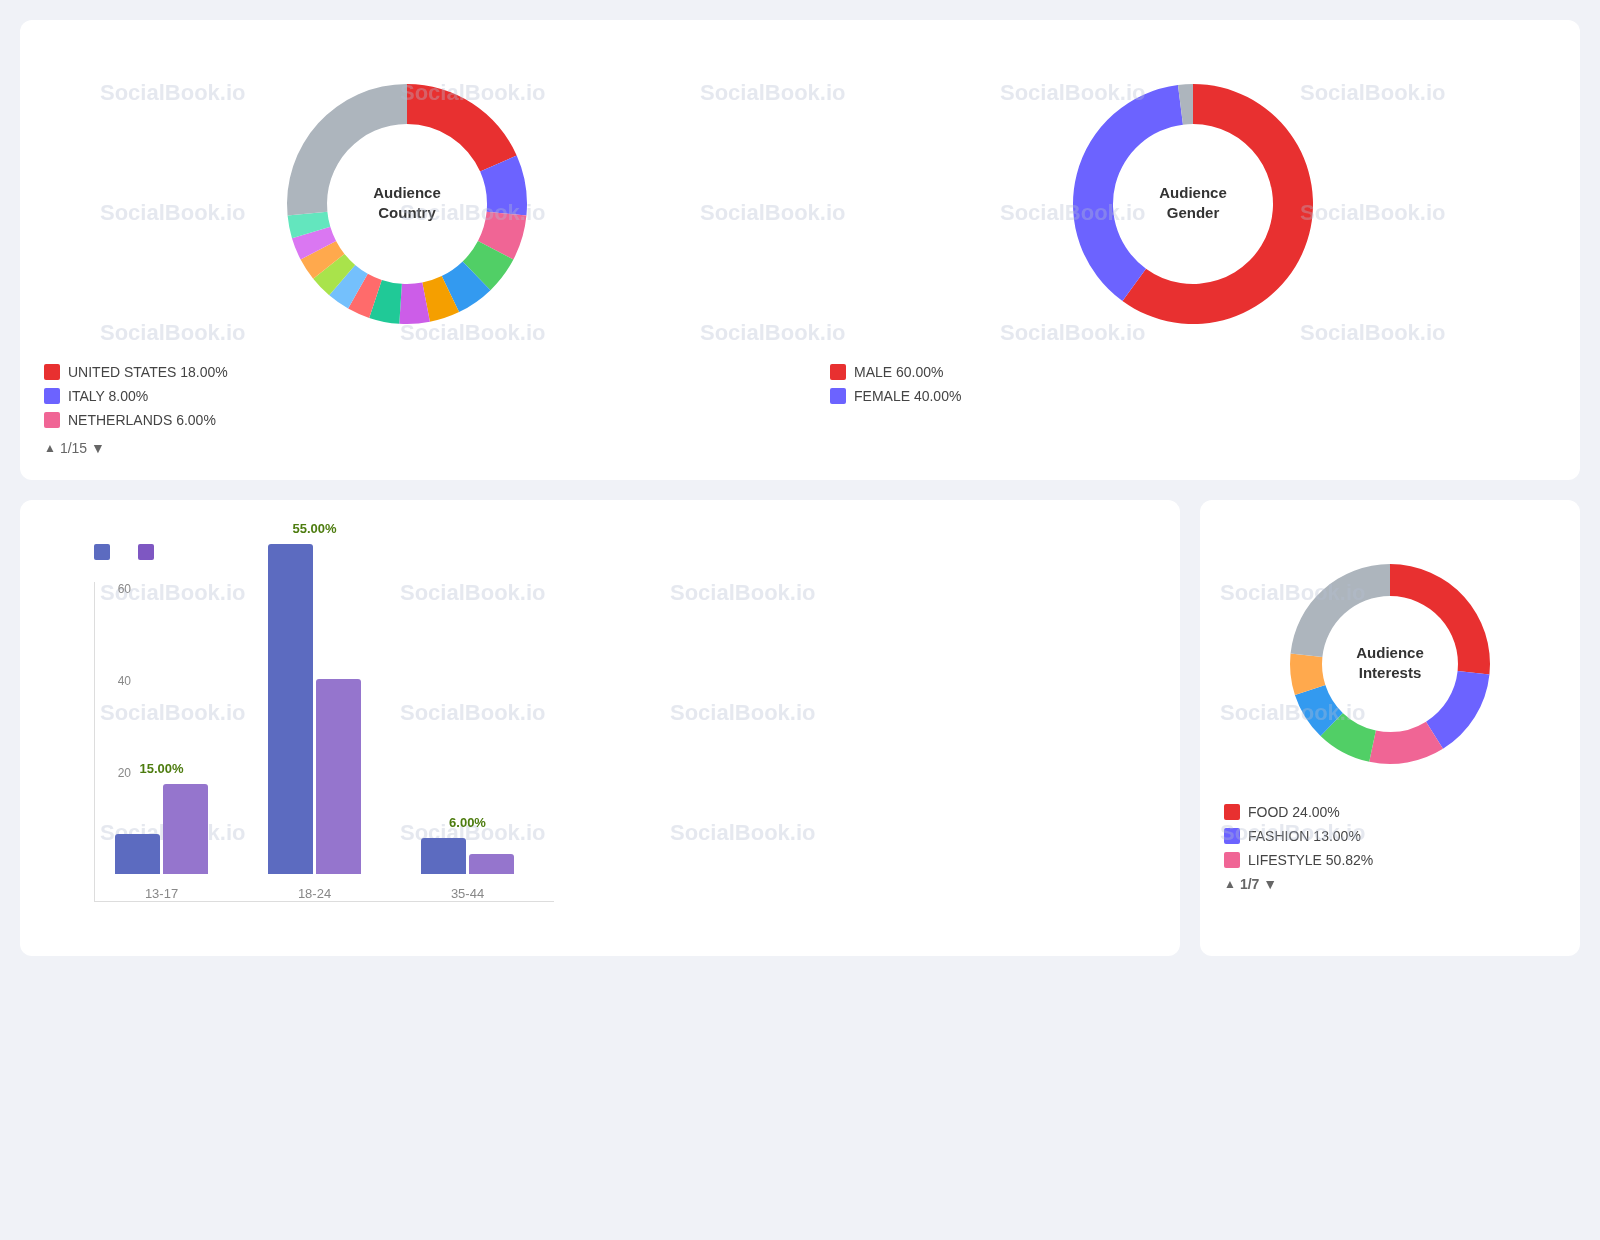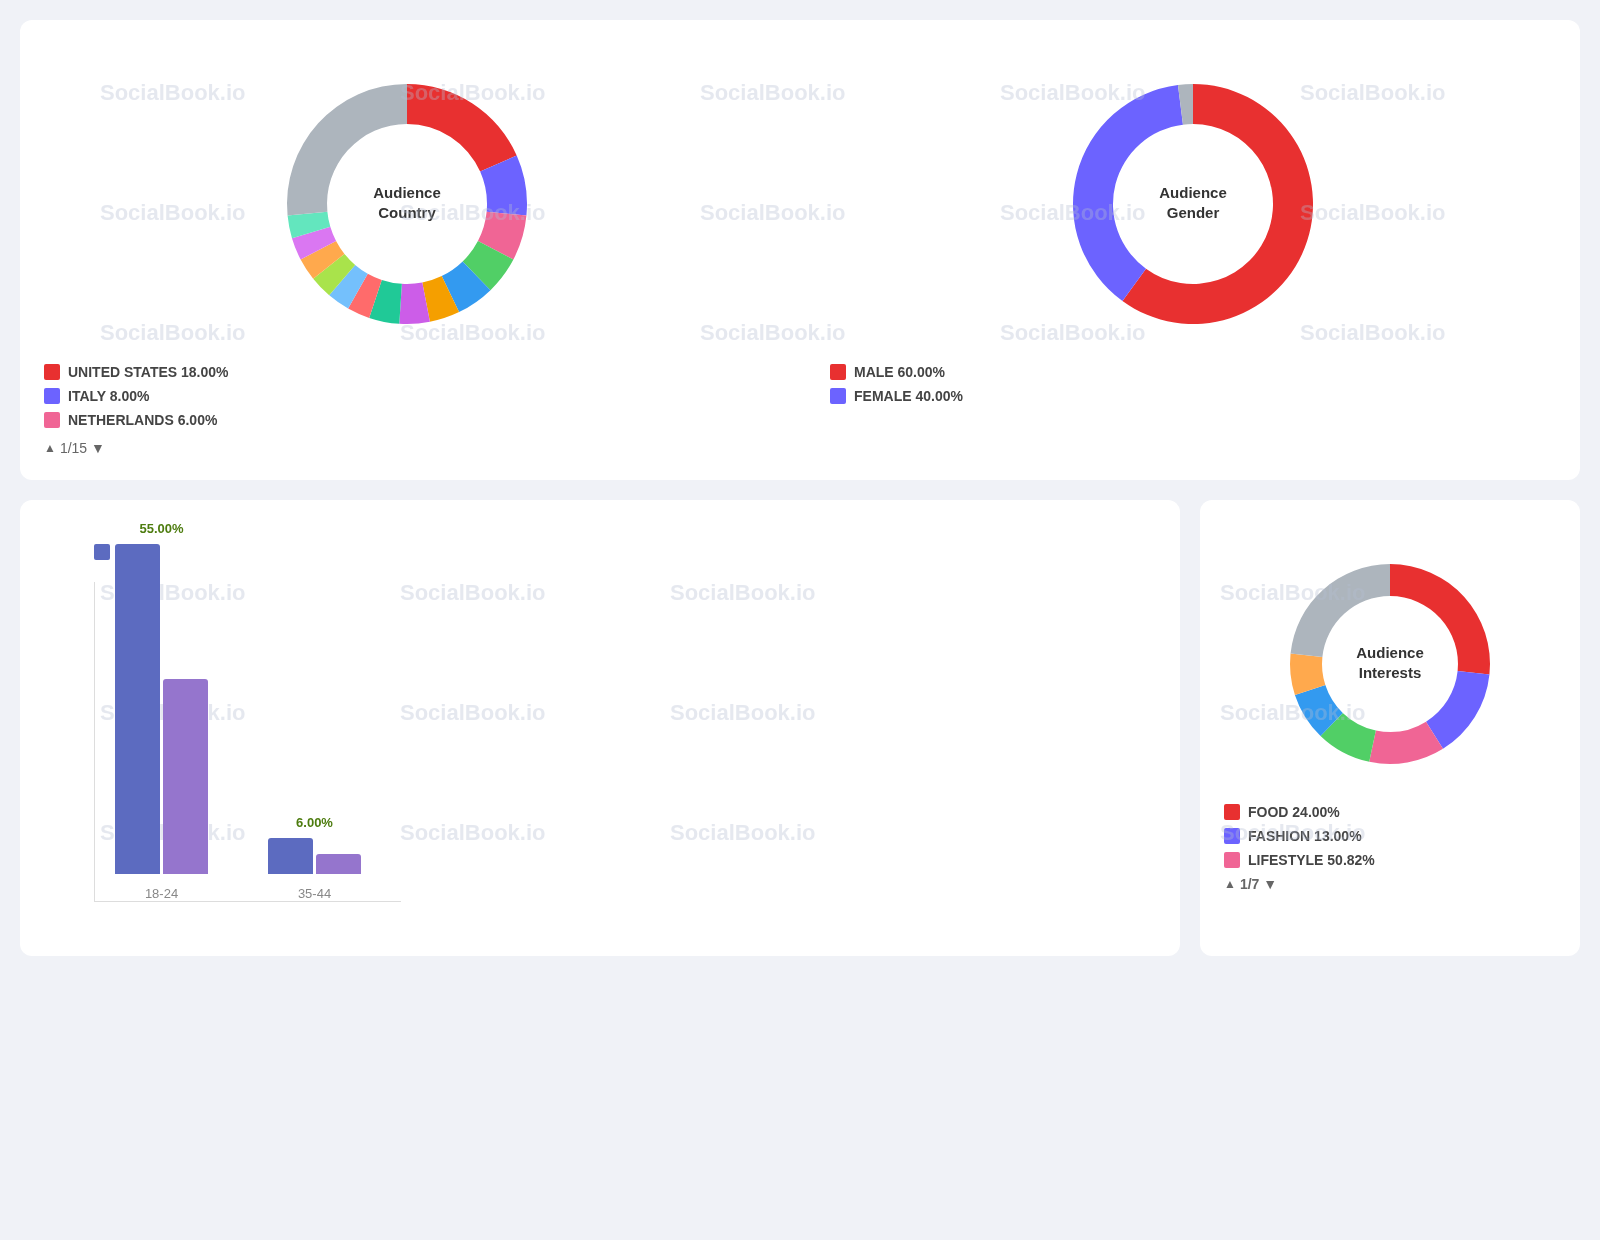--- a/index.html
+++ b/index.html
@@ -51,21 +51,21 @@
       margin-bottom: 20px;
       text-decoration: underline;
     }
     .legend-item {
       display: flex;
       align-items: center;
       gap: 8px;
       margin-bottom: 8px;
       font-size: 14px;
       color: #444;
-      font-weight: 700;
+      font-weight: 400;
     }
     .legend-color {
       width: 16px;
       height: 16px;
       border-radius: 2px;
     }
     .pagination {
       display: flex;
       align-items: center;
       gap: 4px;
@@ -274,20 +274,28 @@
       </div>
       <div style="display:flex; position:relative;">
         <div class="y-axis" id="yAxis">
             <div class="y-label">0</div>
             <div class="y-label">20</div>
             <div class="y-label">40</div>
             <div class="y-label">60</div>
           </div>
         <div class="bars-container" id="barsContainer">
             <div class="bar-group">
+              <div class="bar-label-top">15.00%</div>
+              <div class="bar-pair">
+                <div class="bar" style="height: 40px; background: rgb(92, 107, 192);"></div>
+                <div class="bar" style="height: 90px; background: rgb(149, 117, 205);"></div>
+              </div>
+              <div class="bar-x-label">13-17</div>
+            </div>
+            <div class="bar-group">
               <div class="bar-label-top">55.00%</div>
               <div class="bar-pair">
                 <div class="bar" style="height: 330px; background: rgb(92, 107, 192);"></div>
                 <div class="bar" style="height: 195px; background: rgb(149, 117, 205);"></div>
               </div>
               <div class="bar-x-label">18-24</div>
             </div>
             <div class="bar-group">
               <div class="bar-label-top">6.00%</div>
               <div class="bar-pair">

